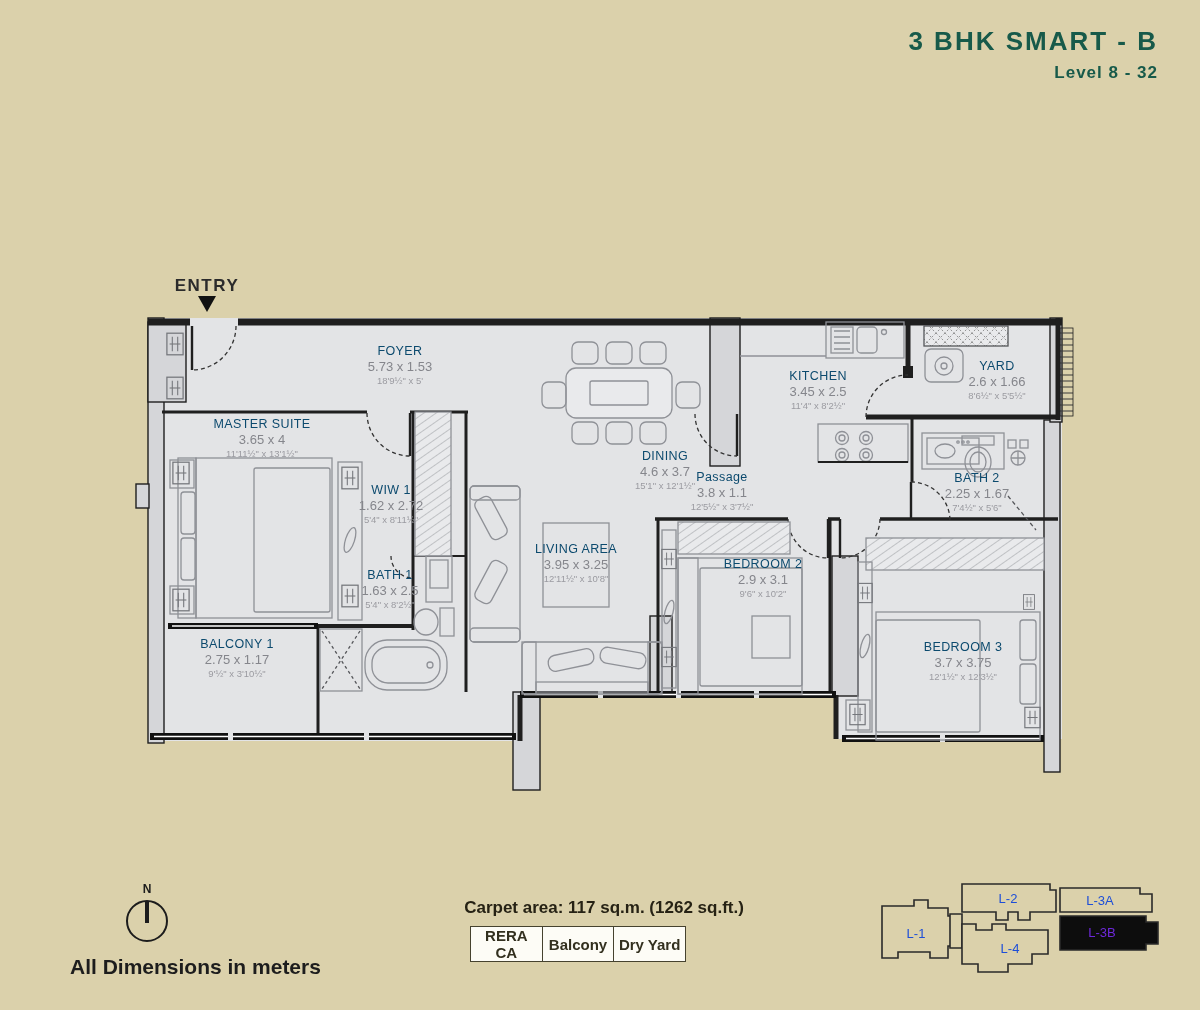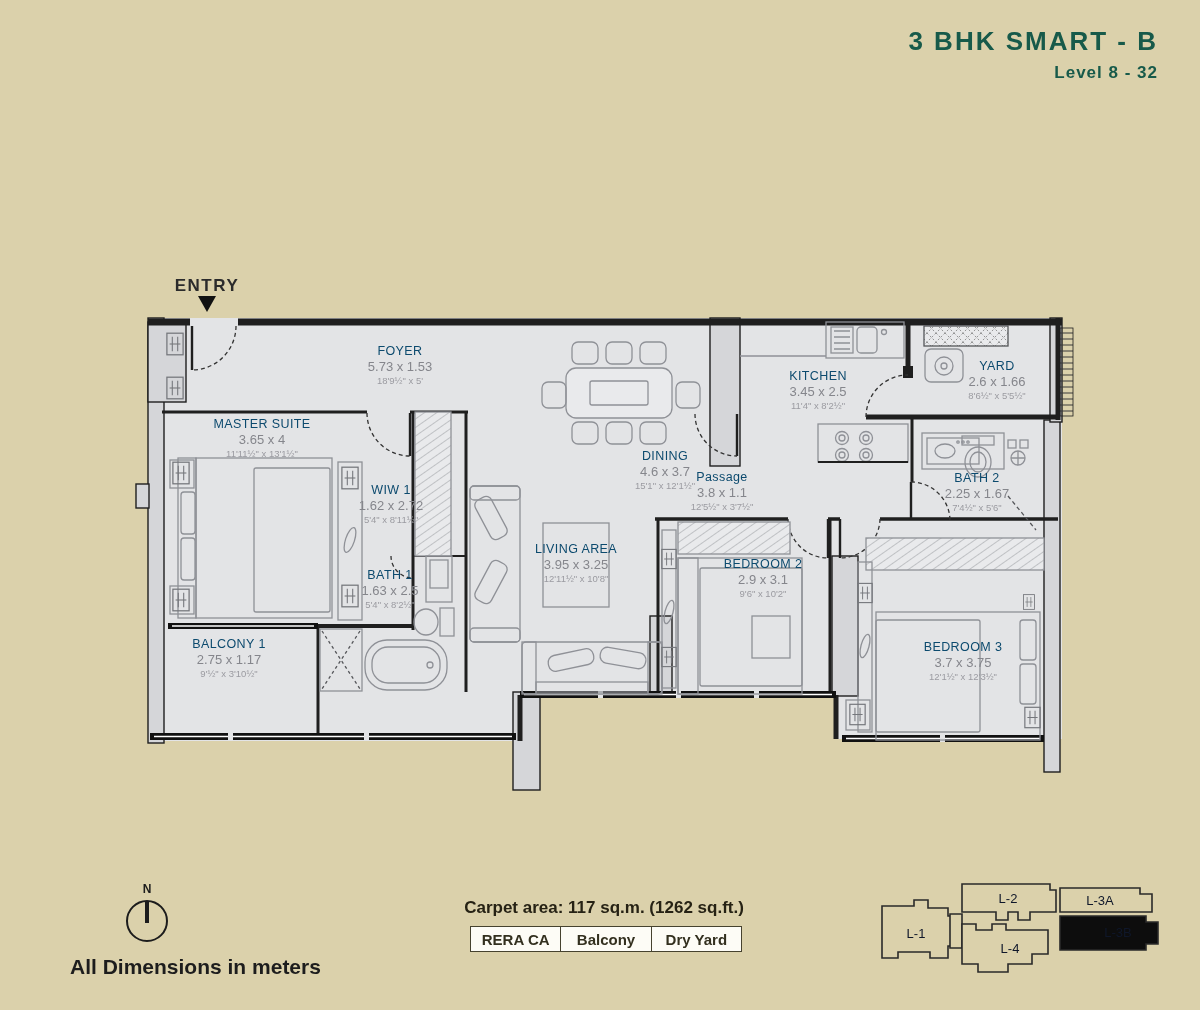--- a/index.html
+++ b/index.html
@@ -21,27 +21,27 @@
   .room-label .rn{display:block;font-size:12.5px;letter-spacing:.4px;color:#0c4a6e;}
   .room-label .rm{display:block;font-size:13px;color:#85868c;}
   .room-label .rf{display:block;font-size:9.5px;color:#9b9ba1;}
   
   .north-n{position:absolute;left:147px;top:882px;transform:translateX(-50%);
     font-size:12px;font-weight:bold;color:#1c1c1c;}
   .dims-note{position:absolute;left:70px;top:955px;font-size:21px;font-weight:bold;color:#1d1d1d;}
   
   .carpet-head{position:absolute;left:604px;top:898px;transform:translateX(-50%);
     font-size:17px;font-weight:bold;color:#262214;white-space:nowrap;}
-  .carpet-table{position:absolute;left:470px;top:926px;width:272px;border-collapse:collapse;
+  .carpet-table{position:absolute;left:470px;top:926px;width:216px;border-collapse:collapse;
     background:#fdfcf6;}
   .carpet-table td{border:1.6px solid #46422f;width:33.3%;height:24px;text-align:center;
     font-size:15px;font-weight:bold;color:#33301f;padding:0 4px;}
   
-  .kp-label{position:absolute;transform:translateX(-50%);font-size:13px;color:#0f172a;white-space:nowrap;}
-  .kp-label.inv{color:#0f172a;margin-left:16px;}
+  .kp-label{position:absolute;transform:translateX(-50%);font-size:13px;color:#1d4ed8;white-space:nowrap;}
+  .kp-label.inv{color:#6d28d9;}
 </style>
 </head>
 <body>
 
 <svg width="1200" height="1010" viewBox="0 0 1200 1010">
   <defs>
     <pattern id="hatchW" width="7" height="7" patternUnits="userSpaceOnUse" patternTransform="rotate(55)">
       <rect width="7" height="7" fill="#e9eaec"></rect>
       <line x1="0" y1="0" x2="0" y2="7" stroke="#95989d" stroke-width="1"></line>
     </pattern>
@@ -311,21 +311,21 @@
 <div class="room-label" style="left:391px;top:483px;">
   <span class="rn">WIW 1</span>
   <span class="rm">1.62 x 2.72</span>
   <span class="rf">5'4" x 8'11½"</span>
 </div>
 <div class="room-label" style="left:390px;top:568px;">
   <span class="rn">BATH 1</span>
   <span class="rm">1.63 x 2.5</span>
   <span class="rf">5'4" x 8'2½"</span>
 </div>
-<div class="room-label" style="left:229px;top:637px;">
+<div class="room-label" style="left:237px;top:637px;">
   <span class="rn">BALCONY 1</span>
   <span class="rm">2.75 x 1.17</span>
   <span class="rf">9'½" x 3'10½"</span>
 </div>
 <div class="room-label" style="left:621px;top:449px;margin-left:44px;">
   <span class="rn">DINING</span>
   <span class="rm">4.6 x 3.7</span>
   <span class="rf">15'1" x 12'1½"</span>
 </div>
 <div class="room-label" style="left:576px;top:542px;">

